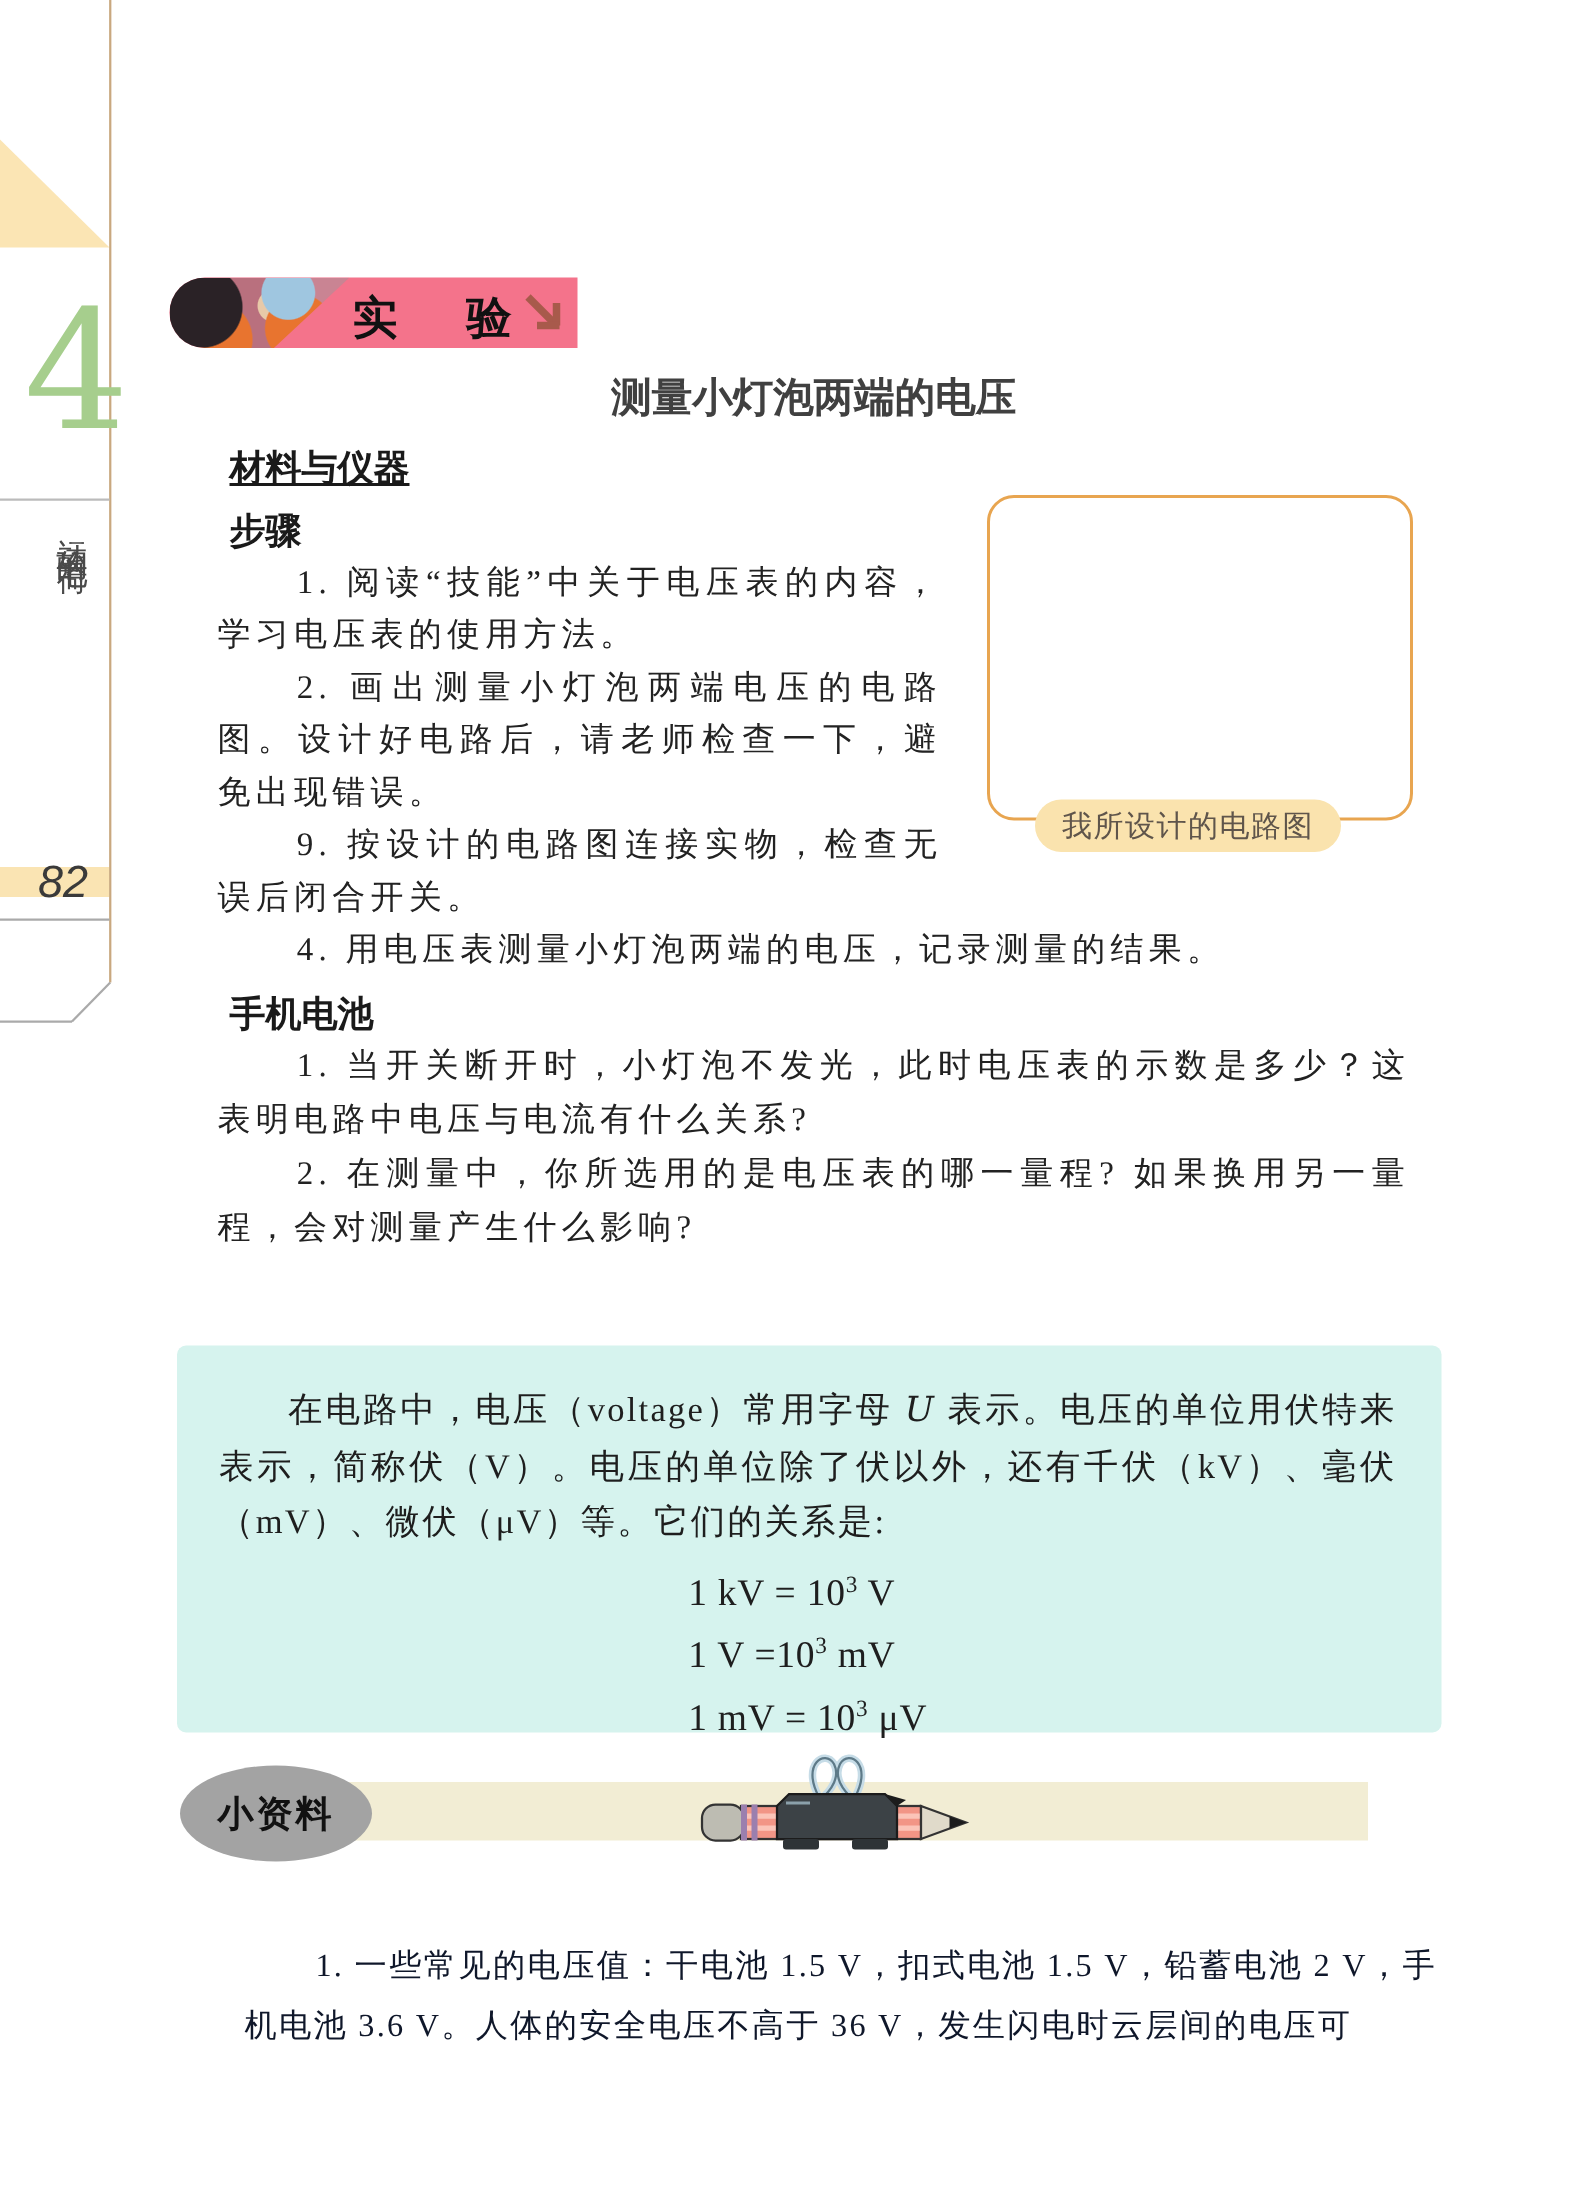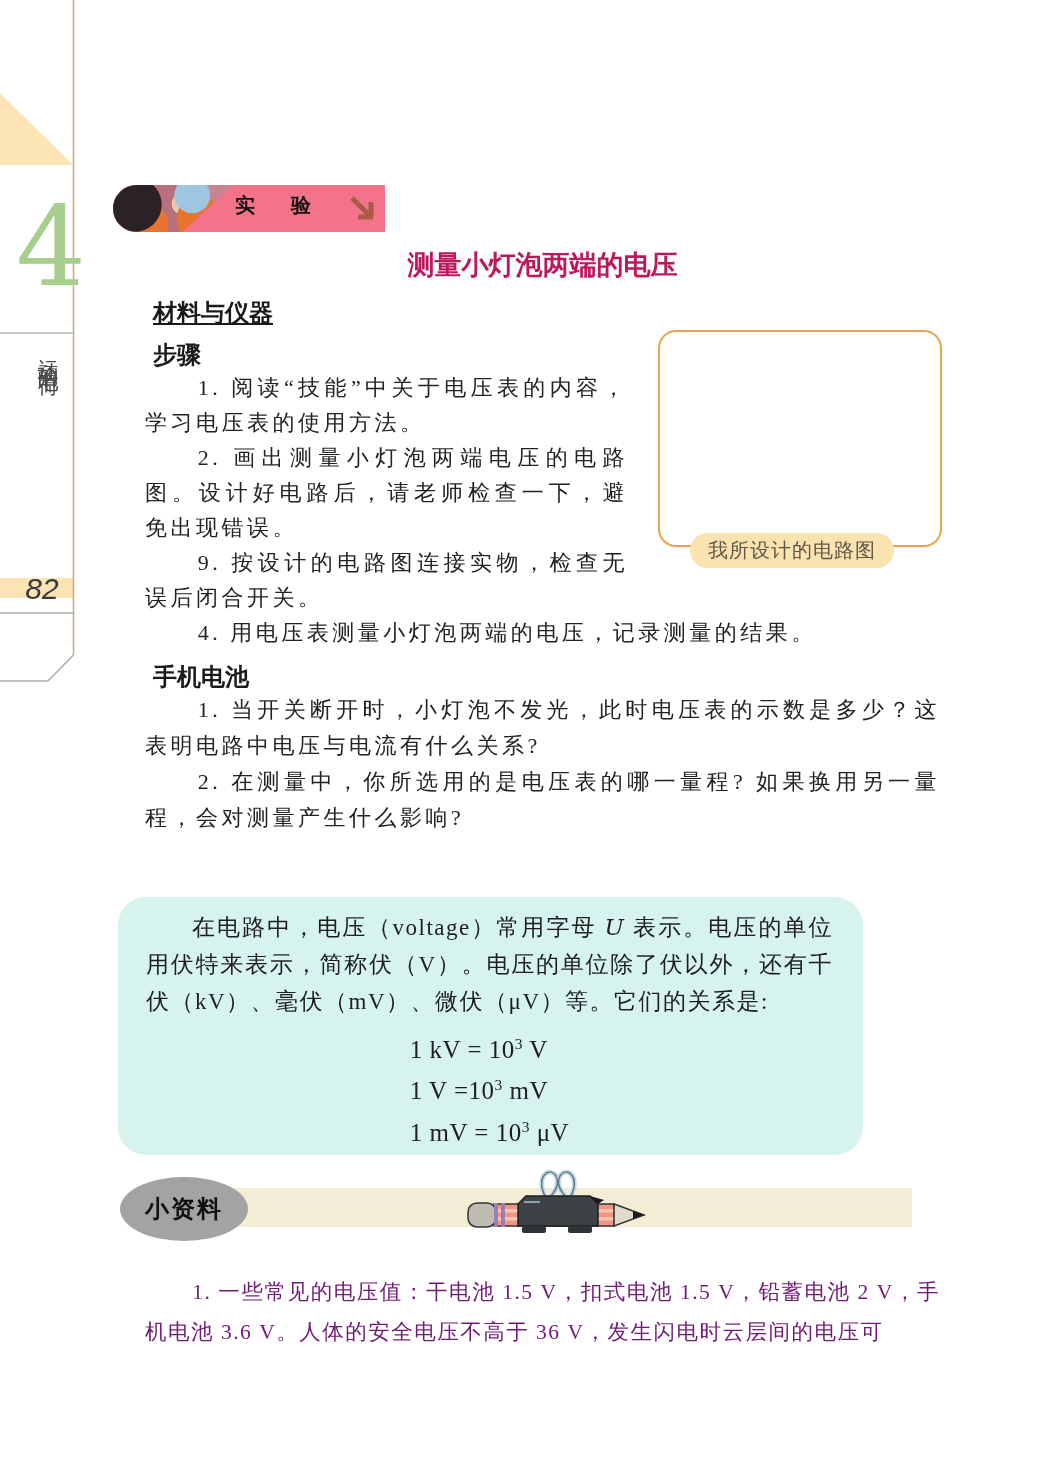--- a/index.html
+++ b/index.html
@@ -26,28 +26,28 @@
       clip-path:polygon(0 0,100% 0,58% 100%,0 100%);
       background:
         radial-gradient(circle at 18% 42%,#2a2226 0 26%,transparent 27%),
         radial-gradient(circle at 24% 88%,#E8742F 0 26%,transparent 27%),
         radial-gradient(circle at 66% 22%,#9FC6E0 0 20%,transparent 21%),
         radial-gradient(circle at 72% 72%,#E8742F 0 24%,transparent 25%),
         radial-gradient(circle at 58% 40%,#E8C9A8 0 14%,transparent 15%),
         linear-gradient(105deg,#C4606C 0 30%,#B9707E 30% 65%,#C98493 65%);}
   .banner-label{position:absolute;left:122px;top:7px;
       font-family:"Liberation Sans","DejaVu Sans",sans-serif;
-      font-weight:bold;font-size:20px;letter-spacing:8px;color:#111;
+      font-weight:bold;font-size:30px;letter-spacing:8px;color:#111;
       white-space:nowrap;}
   .banner-arrow{position:absolute;right:6px;top:8px;}
 
   
   .content{position:absolute;left:145px;top:248px;width:795px;}
   .exp-title{font-family:"Liberation Sans","DejaVu Sans",sans-serif;
-      font-weight:bold;font-size:27px;line-height:34px;color:#be185d;
+      font-weight:bold;font-size:27px;line-height:34px;color:#404040;
       text-align:center;margin:0;}
   .h-sub{font-family:"Liberation Sans","DejaVu Sans",sans-serif;
       font-weight:bold;font-size:24px;line-height:30px;color:#1a1a1a;
       margin:0;padding-left:8px;}
   .h-materials{margin-top:16px;text-decoration:underline;}
   .h-steps{margin-top:12px;}
   .h-analysis{margin-top:12px;clear:both;}
   .body-p{margin:0;font-size:22px;line-height:35px;letter-spacing:3.5px;
       text-indent:2.4em;text-align:justify;}
   .analysis-p{line-height:36px;}
@@ -56,45 +56,45 @@
   .circuit-float{float:right;width:296px;height:276px;margin:2px 0 4px 16px;
       position:relative;text-align:right;}
   .circuit-box{position:absolute;left:14px;top:0;width:280px;height:213px;
       border:2px solid #E8A550;border-radius:18px;background:#fff;}
   .circuit-label{position:absolute;left:50%;top:203px;transform:translateX(-50%);
       background:#FAE3AE;border-radius:999px;padding:4px 18px;
       font-family:"Liberation Sans","DejaVu Sans",sans-serif;
       font-size:20px;color:#5F554B;white-space:nowrap;letter-spacing:1px;}
 
   
-  .note-box{position:absolute;left:118px;top:897px;width:745px;height:258px;
-      background:#D6F3EE;border-radius:28px;box-sizing:border-box;
-      padding:12px 30px 0 28px;}
+  .note-box{position:absolute;left:118px;top:897px;width:843px;height:258px;
+      background:#D6F3EE;border-radius:6px;box-sizing:border-box;
+      padding:24px 30px 0 28px;}
   .note-text{margin:0;font-size:23px;line-height:37px;letter-spacing:1.5px;
       text-indent:2em;text-align:justify;color:#1e1e1e;}
   .italic-u{font-style:italic;font-family:"DejaVu Serif",serif;}
   .formulas{text-align:center;margin-top:6px;}
   .formulas-inner{display:inline-block;text-align:left;}
   .formula-line{display:block;font-size:25px;line-height:35px;color:#1e1e1e;
       letter-spacing:0.5px;}
   .sup{font-size:0.62em;vertical-align:super;}
 
   
   .info-band{position:absolute;left:150px;top:1188px;width:762px;height:39px;
       background:#F2EDD4;}
   .info-ellipse{position:absolute;left:120px;top:1177px;width:128px;height:64px;
       background:#a3a3a3;border-radius:50%;display:flex;align-items:center;
       justify-content:center;}
   .info-ellipse span{font-family:"Liberation Sans","DejaVu Sans",sans-serif;
       font-weight:bold;font-size:24px;color:#111;letter-spacing:2px;}
   .pencil-wrap{position:absolute;left:452px;top:1162px;}
 
-  .info-text{position:absolute;left:145px;top:1272px;width:795px;margin:0;
+  .info-text{position:absolute;left:145px;top:1272px;width:795px;margin:18px;
       font-size:21.5px;line-height:40px;letter-spacing:1.5px;
-      text-indent:2.2em;text-align:justify;color:#701a75;font-family:Liberation Serif, serif;}
+      text-indent:2.2em;text-align:justify;color:#0f172a;font-family:Liberation Serif, serif;}
 </style>
 </head>
 <body>
 
 <svg class="sidebar-frame" width="110" height="700" viewBox="0 0 110 700">
   <polygon points="0,93 73,165 0,165" fill="#FBE5B4"></polygon>
   <rect x="0" y="578" width="73" height="20" fill="#FAE4B3"></rect>
   <line x1="73.5" y1="0" x2="73.5" y2="655" stroke="#C9A87F" stroke-width="1.5"></line>
   <line x1="0" y1="333" x2="73" y2="333" stroke="#BBBBBB" stroke-width="1.5"></line>
   <line x1="0" y1="613" x2="73" y2="613" stroke="#AAAAAA" stroke-width="1.5"></line>

